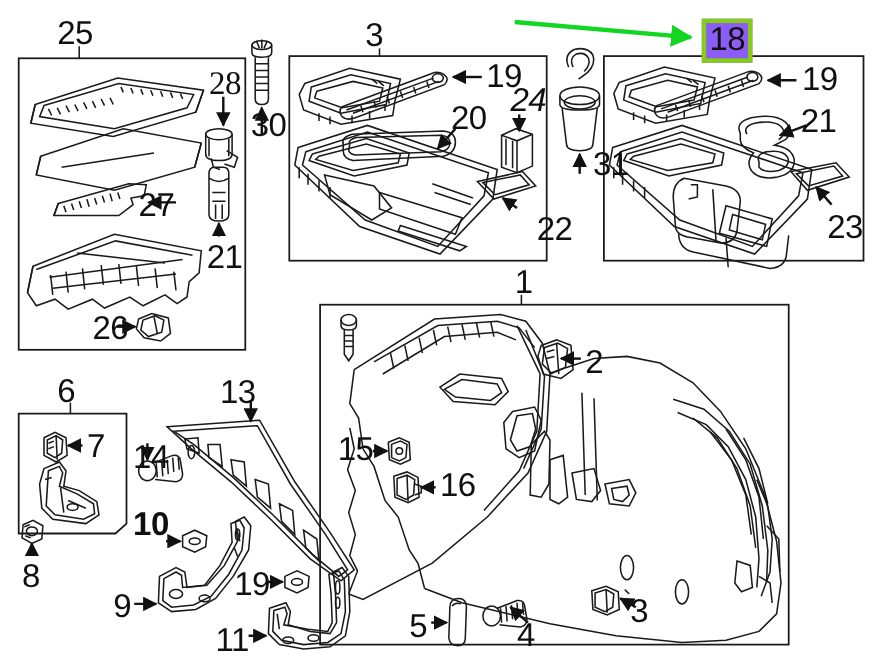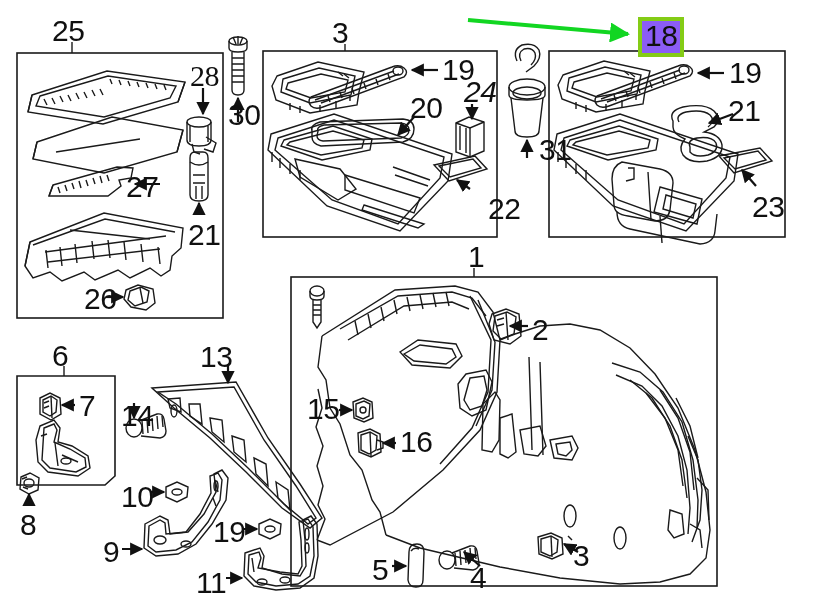--- a/index.html
+++ b/index.html
@@ -437,18 +437,18 @@
   <div class="callout" style="left:307px; top:394px;">15</div>
   <div class="callout" style="left:400px; top:427px;">16</div>
   <div class="callout" style="left:573px; top:541px;">3</div>
   <div class="callout" style="left:470px; top:563px;">4</div>
   <div class="callout" style="left:372px; top:555px;">5</div>
   <div class="callout" style="left:52px;  top:341px;">6</div>
   <div class="callout" style="left:79px;  top:391px;">7</div>
   <div class="callout" style="left:20px;  top:510px;">8</div>
   <div class="callout" style="left:200px; top:342px;">13</div>
   <div class="callout" style="left:121px; top:377px;margin-top:24px;">14</div>
-  <div class="callout" style="left:121px; top:482px;">10</div>
+  <div class="callout" style="left:121px; top:462px;font-weight:bold;">10</div>
   <div class="callout" style="left:103px; top:537px;">9</div>
   <div class="callout" style="left:213px; top:517px;">19</div>
   <div class="callout" style="left:196px; top:568px;">11</div>
 
 </div>
 
 </body></html>

